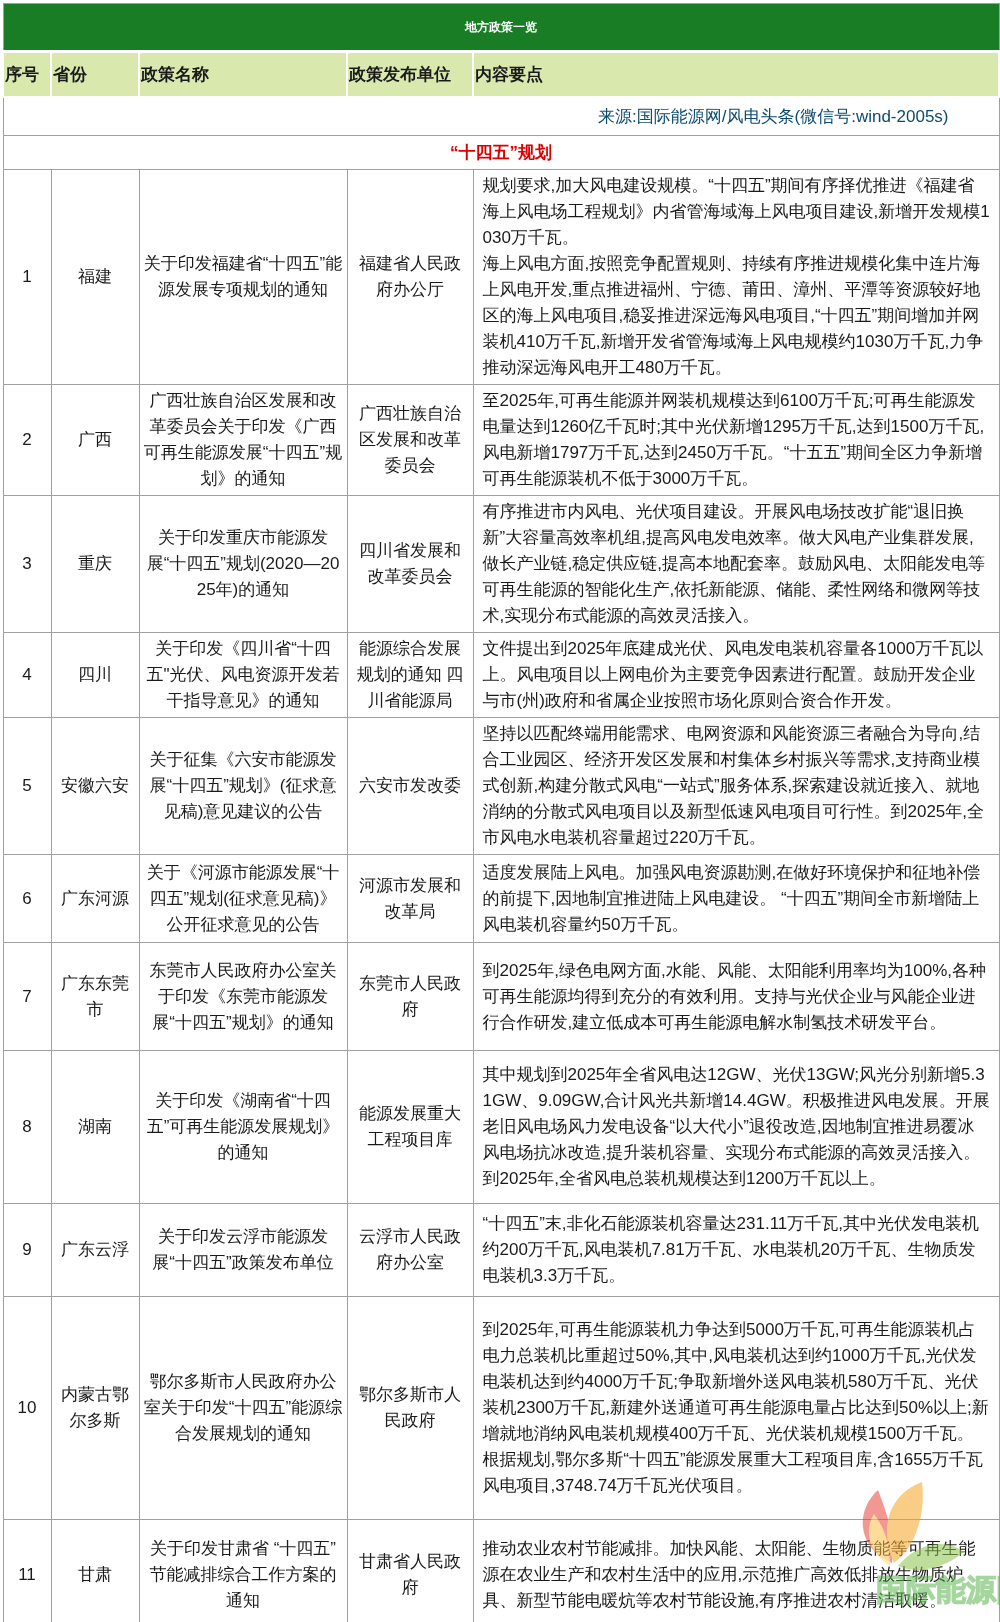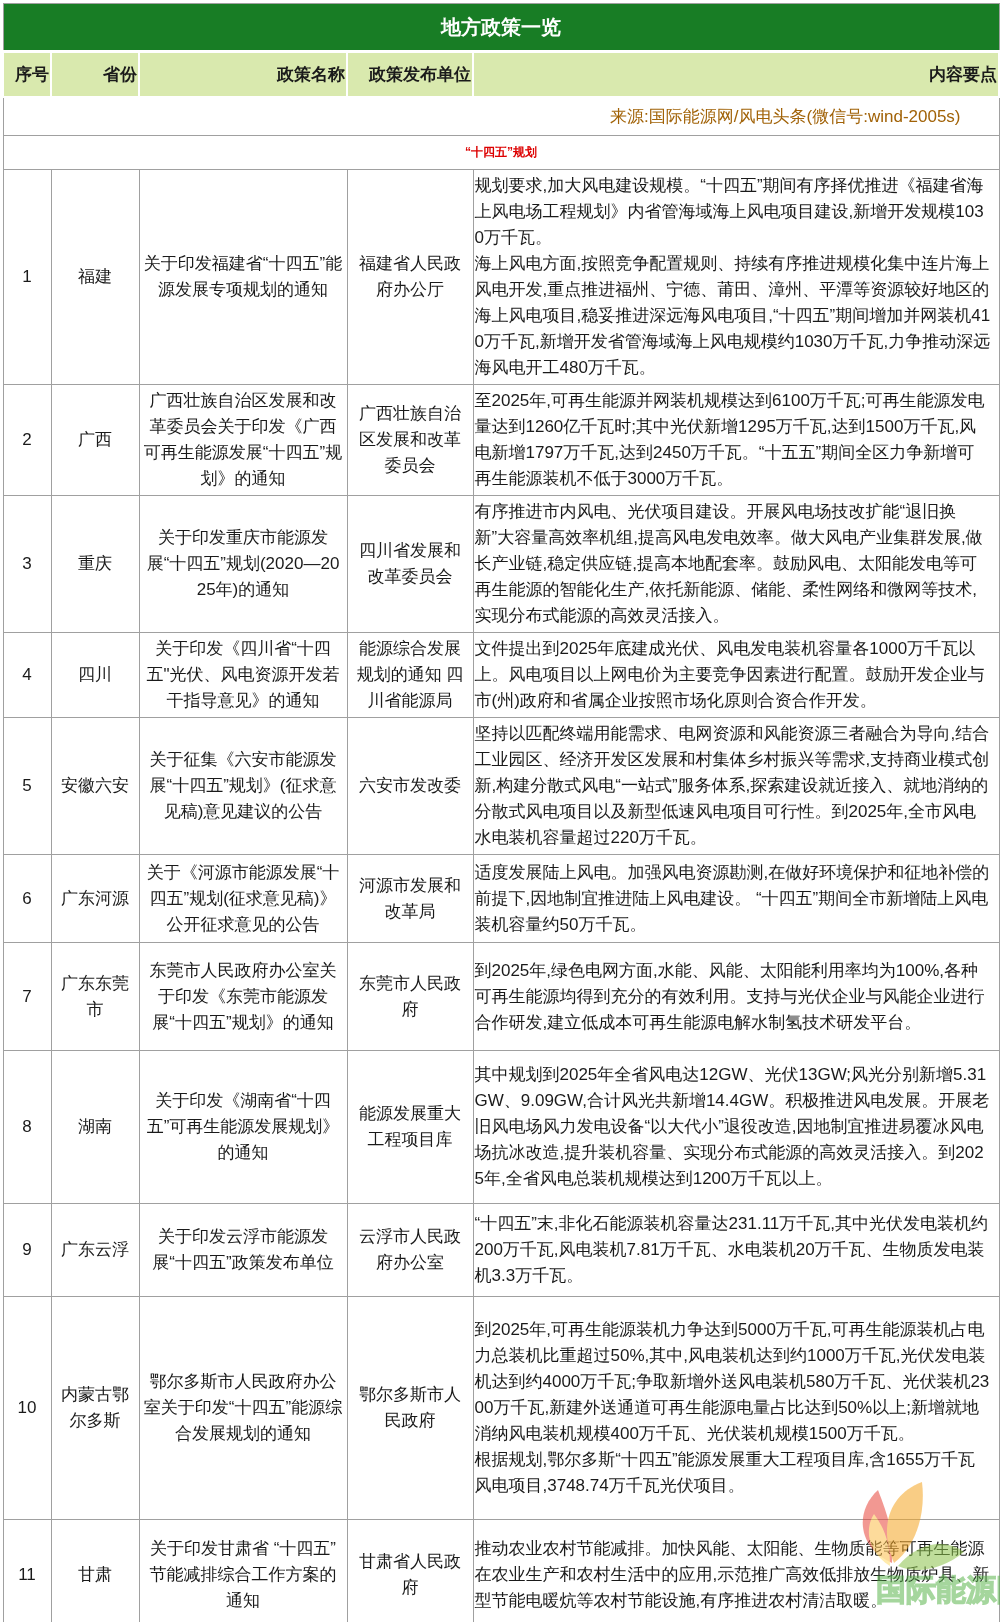--- a/index.html
+++ b/index.html
@@ -24,62 +24,62 @@
   table.policy-table td {
     border: 1px solid #a0a0a0;
     vertical-align: middle;
     word-break: break-all;
     overflow: hidden;
   }
   
   td.title-cell {
     background: #187d25;
     color: #ffffff;
-    font-size: 20px;
+    font-size: 12px;
     font-weight: bold;
     text-align: center;
     height: 44px;
     border-color: #187d25;
   }
   
   tr.col-header td {
     background: #d9e9ae;
     font-size: 17px;
     font-weight: bold;
-    text-align: right;
+    text-align: left;
     height: 41px;
     border: 2px solid #ffffff;
     border-top: 3px solid #ffffff;
   }
   
   td.source-cell {
     height: 35px;
     text-align: right;
-    padding-right: 38px;
-    font-size: 17px;
-    color: #a16207;
+    padding-right: 50px;
+    font-size: 17px;
+    color: #0c4a6e;
   }
   
   td.section-cell {
     height: 31px;
     text-align: center;
-    font-size: 12px;
+    font-size: 17px;
     font-weight: bold;
     color: #dd0000;
   }
   
   tbody.rows td {
     font-size: 17px;
     line-height: 26px;
     text-align: center;
     padding: 2px 4px;
   }
   tbody.rows td.cell-content {
     text-align: left;
-    padding: 3px 8px 3px 1px;
+    padding: 3px 8px 3px 9px;
     white-space: pre-line;
   }
   tbody.rows tr:nth-child(1)  { height: 206px; }
   tbody.rows tr:nth-child(2)  { height: 108px; }
   tbody.rows tr:nth-child(3)  { height: 133px; }
   tbody.rows tr:nth-child(4)  { height: 85px;  }
   tbody.rows tr:nth-child(5)  { height: 133px; }
   tbody.rows tr:nth-child(6)  { height: 88px;  }
   tbody.rows tr:nth-child(7)  { height: 108px; }
   tbody.rows tr:nth-child(8)  { height: 153px; }

